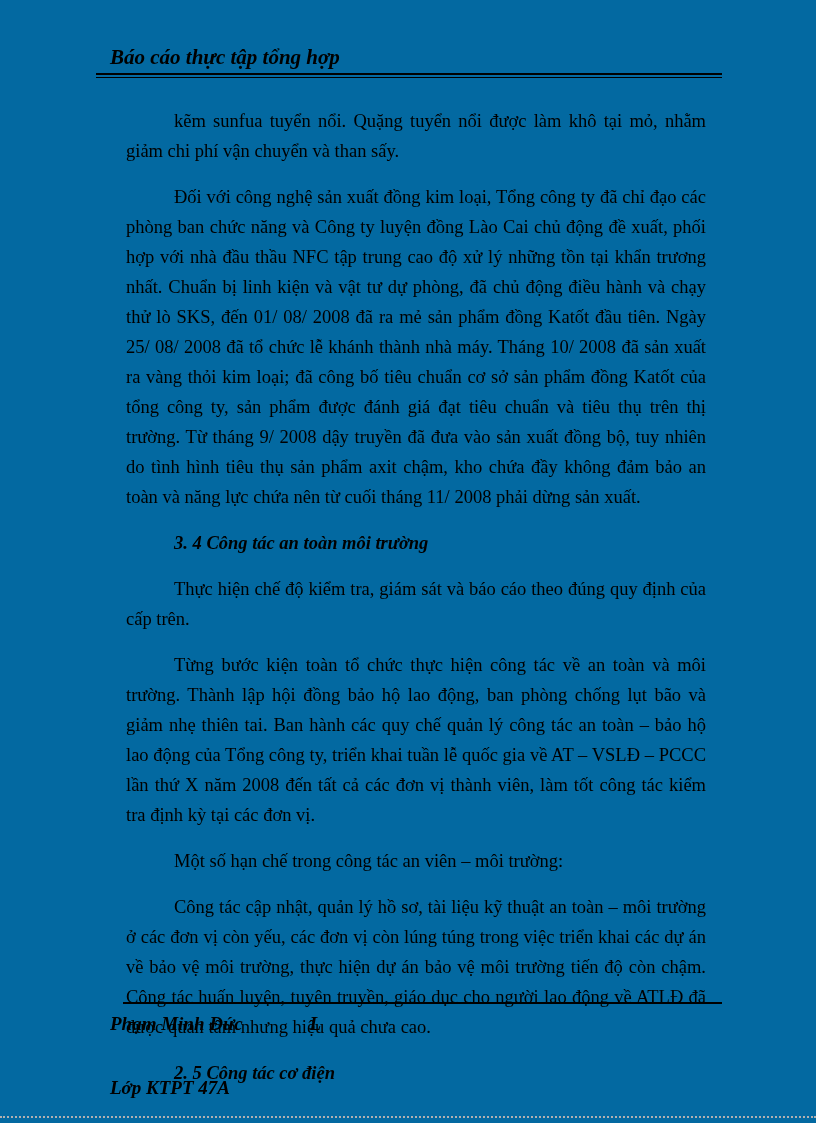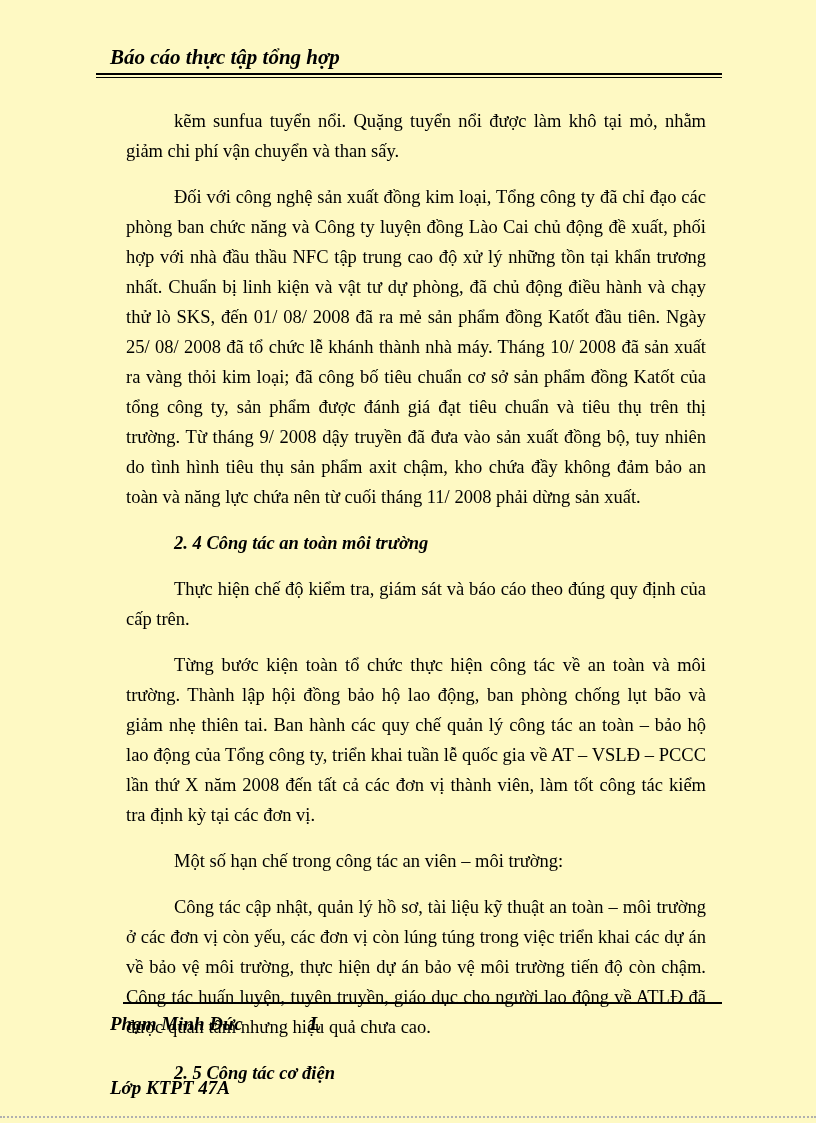--- a/index.html
+++ b/index.html
@@ -6,21 +6,21 @@
   body {
     width: 816px; height: 1123px;
     background: #ffffff;
     font-family: "Liberation Serif", "DejaVu Serif", serif;
     color: #000;
     position: relative;
     overflow: hidden;
   }
   .page {
     position: absolute; inset: 0;
-    background: #fef9c3;
+    background: #0369a1;
   }
   
   .header {
     position: absolute;
     top: 44px; left: 110px; right: 94px;
   }
   .header-title {
     font-size: 21px;
     font-weight: bold;
     font-style: italic;
@@ -95,21 +95,21 @@
 <div class="page">
 
   <div class="header">
     <div class="header-title">Báo cáo thực tập tổng hợp</div>
     <div class="header-rule"></div>
   </div>
 
   <div class="doc-body" id="doc-body">
       <p class="para">kẽm sunfua tuyển nổi. Quặng tuyển nổi được làm khô tại mỏ, nhằm giảm chi phí vận chuyển và than sấy.</p>
       <p class="para">Đối với công nghệ sản xuất đồng kim loại, Tổng công ty đã chỉ đạo các phòng ban chức năng và Công ty luyện đồng Lào Cai chủ động đề xuất, phối hợp với nhà đầu thầu NFC tập trung cao độ xử lý những tồn tại khẩn trương nhất. Chuẩn bị linh kiện và vật tư dự phòng, đã chủ động điều hành và chạy thử lò SKS, đến 01/ 08/ 2008 đã ra mẻ sản phẩm đồng Katốt đầu tiên. Ngày 25/ 08/ 2008 đã tổ chức lễ khánh thành nhà máy. Tháng 10/ 2008 đã sản xuất ra vàng thỏi kim loại; đã công bố tiêu chuẩn cơ sở sản phẩm đồng Katốt của tổng công ty, sản phẩm được đánh giá đạt tiêu chuẩn và tiêu thụ trên thị trường. Từ tháng 9/ 2008 dậy truyền đã đưa vào sản xuất đồng bộ, tuy nhiên do tình hình tiêu thụ sản phẩm axit chậm, kho chứa đầy không đảm bảo an toàn và năng lực chứa nên từ cuối tháng 11/ 2008 phải dừng sản xuất.</p>
-      <p class="heading">2. 4 Công tác an toàn môi trường</p>
+      <p class="heading">3. 4 Công tác an toàn môi trường</p>
       <p class="para">Thực hiện chế độ kiểm tra, giám sát và báo cáo theo đúng quy định của cấp trên.</p>
       <p class="para">Từng bước kiện toàn tổ chức thực hiện công tác về an toàn và môi trường. Thành lập hội đồng bảo hộ lao động, ban phòng chống lụt bão và giảm nhẹ thiên tai. Ban hành các quy chế quản lý công tác an toàn – bảo hộ lao động của Tổng công ty, triển khai tuần lễ quốc gia về AT – VSLĐ – PCCC lần thứ X năm 2008 đến tất cả các đơn vị thành viên, làm tốt công tác kiểm tra định kỳ tại các đơn vị.</p>
       <p class="para">Một số hạn chế trong công tác an viên – môi trường:</p>
       <p class="para">Công tác cập nhật, quản lý hồ sơ, tài liệu kỹ thuật an toàn – môi trường ở các đơn vị còn yếu, các đơn vị còn lúng túng trong việc triển khai các dự án về bảo vệ môi trường, thực hiện dự án bảo vệ môi trường tiến độ còn chậm. Công tác huấn luyện, tuyên truyền, giáo dục cho người lao động về ATLĐ đã được quan tâm nhưng hiệu quả chưa cao.</p>
       <p class="heading">2. 5 Công tác cơ điện</p>
     </div>
 
   <div class="footer">
     <div class="footer-rule"></div>
     <div class="footer-line1">

